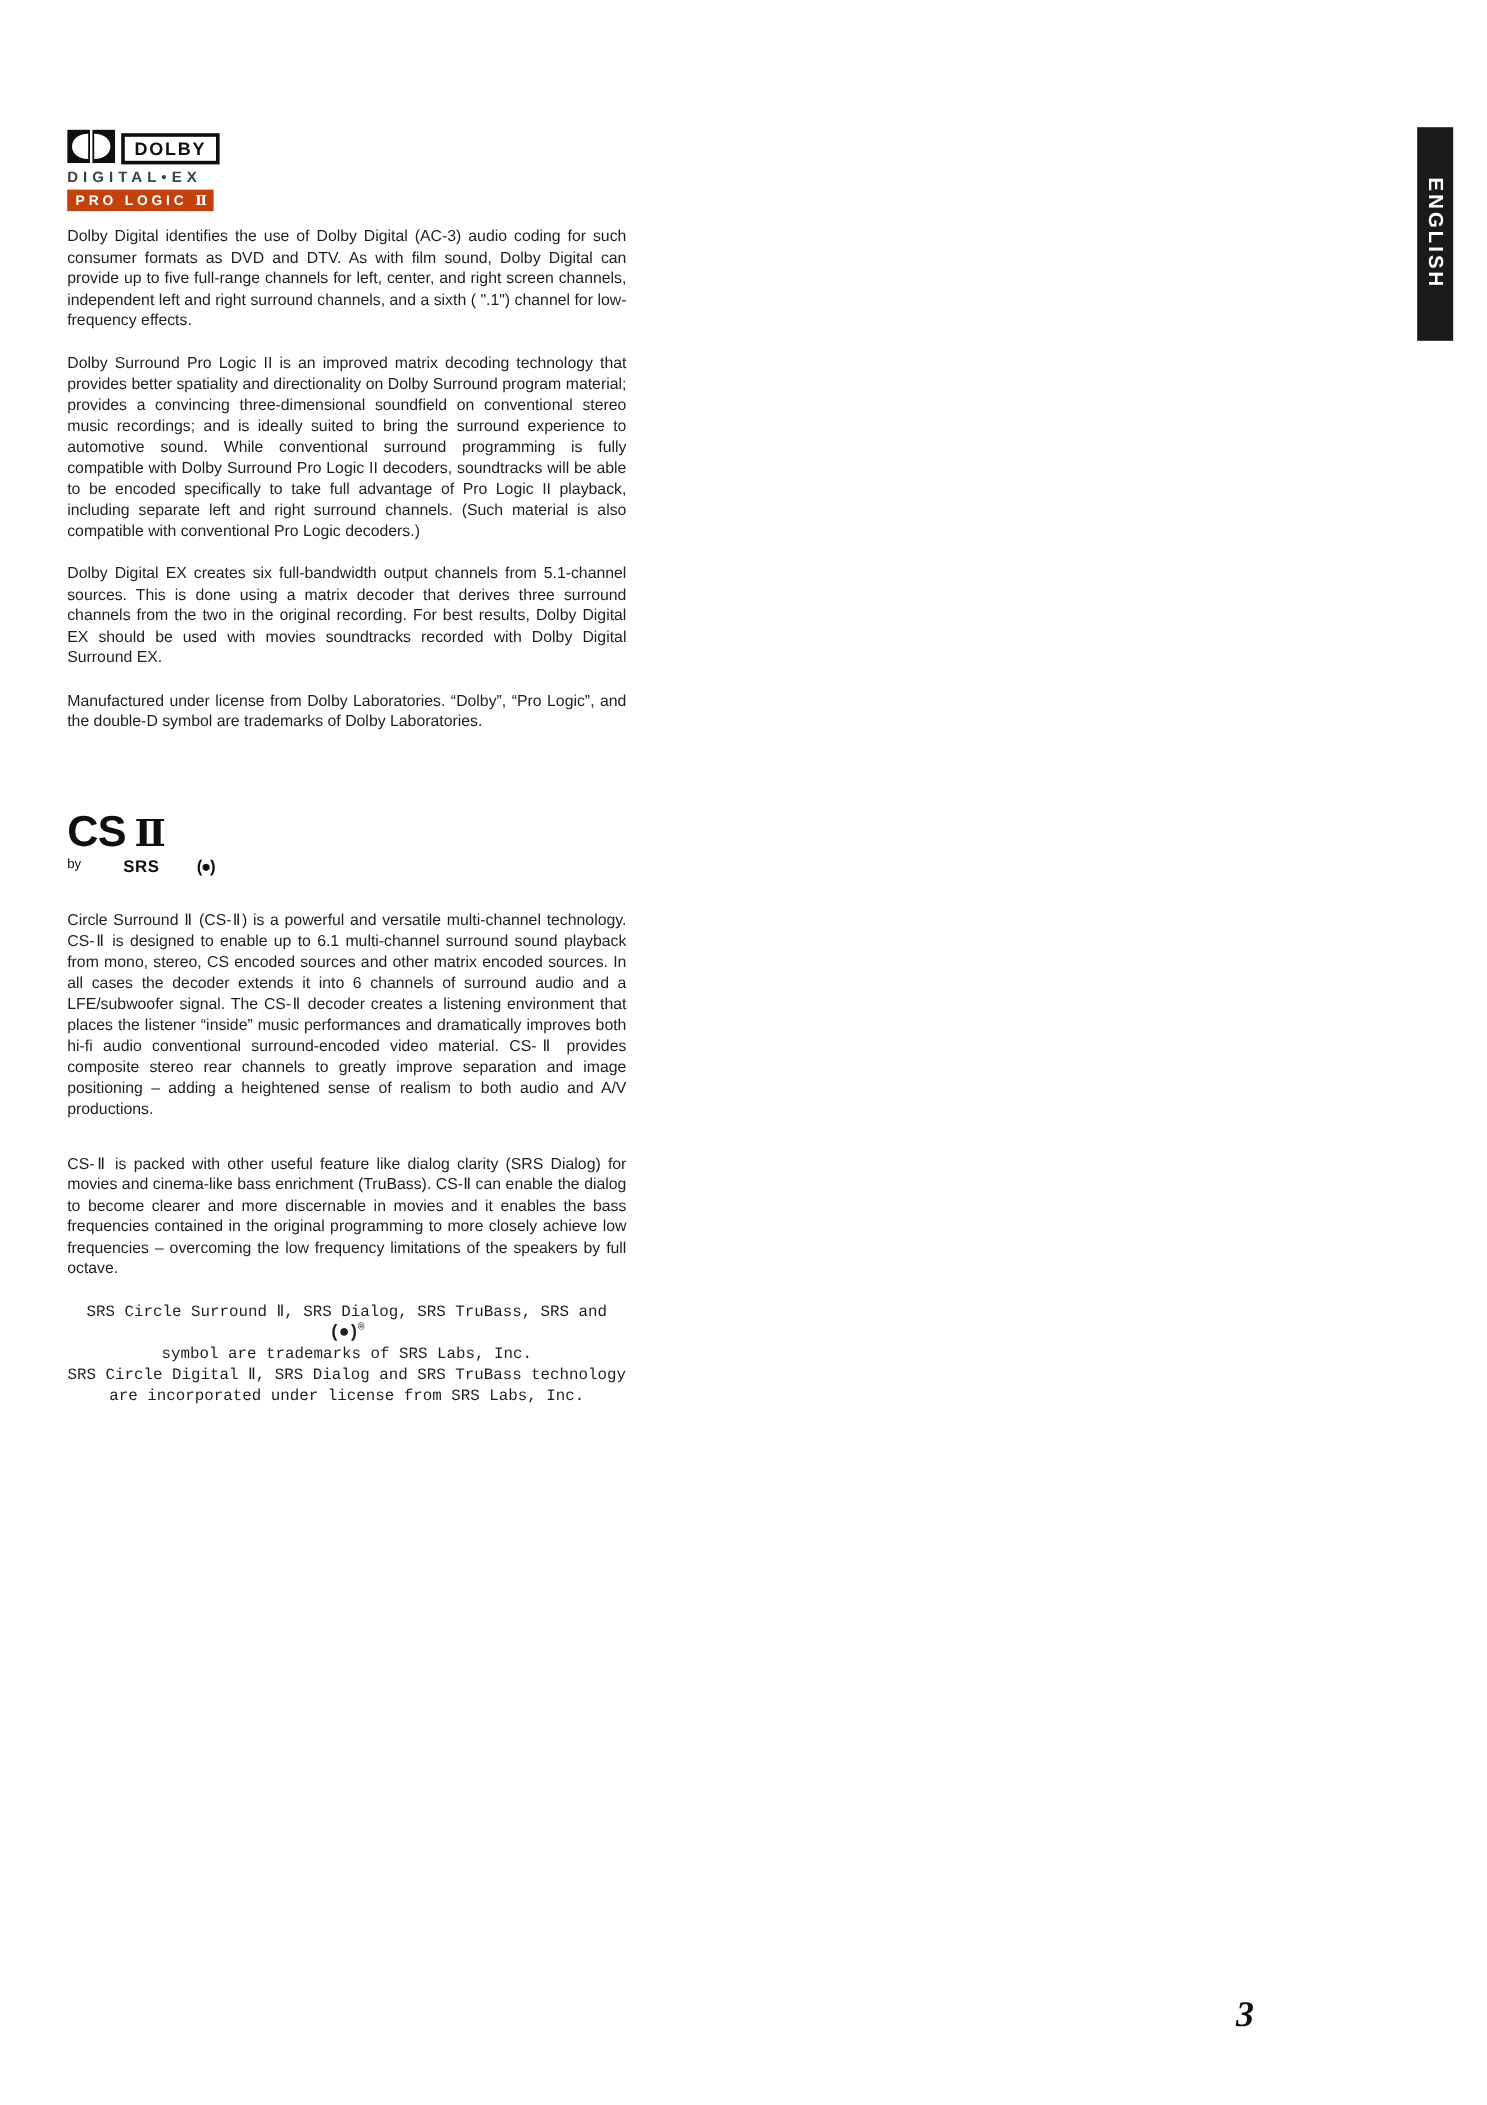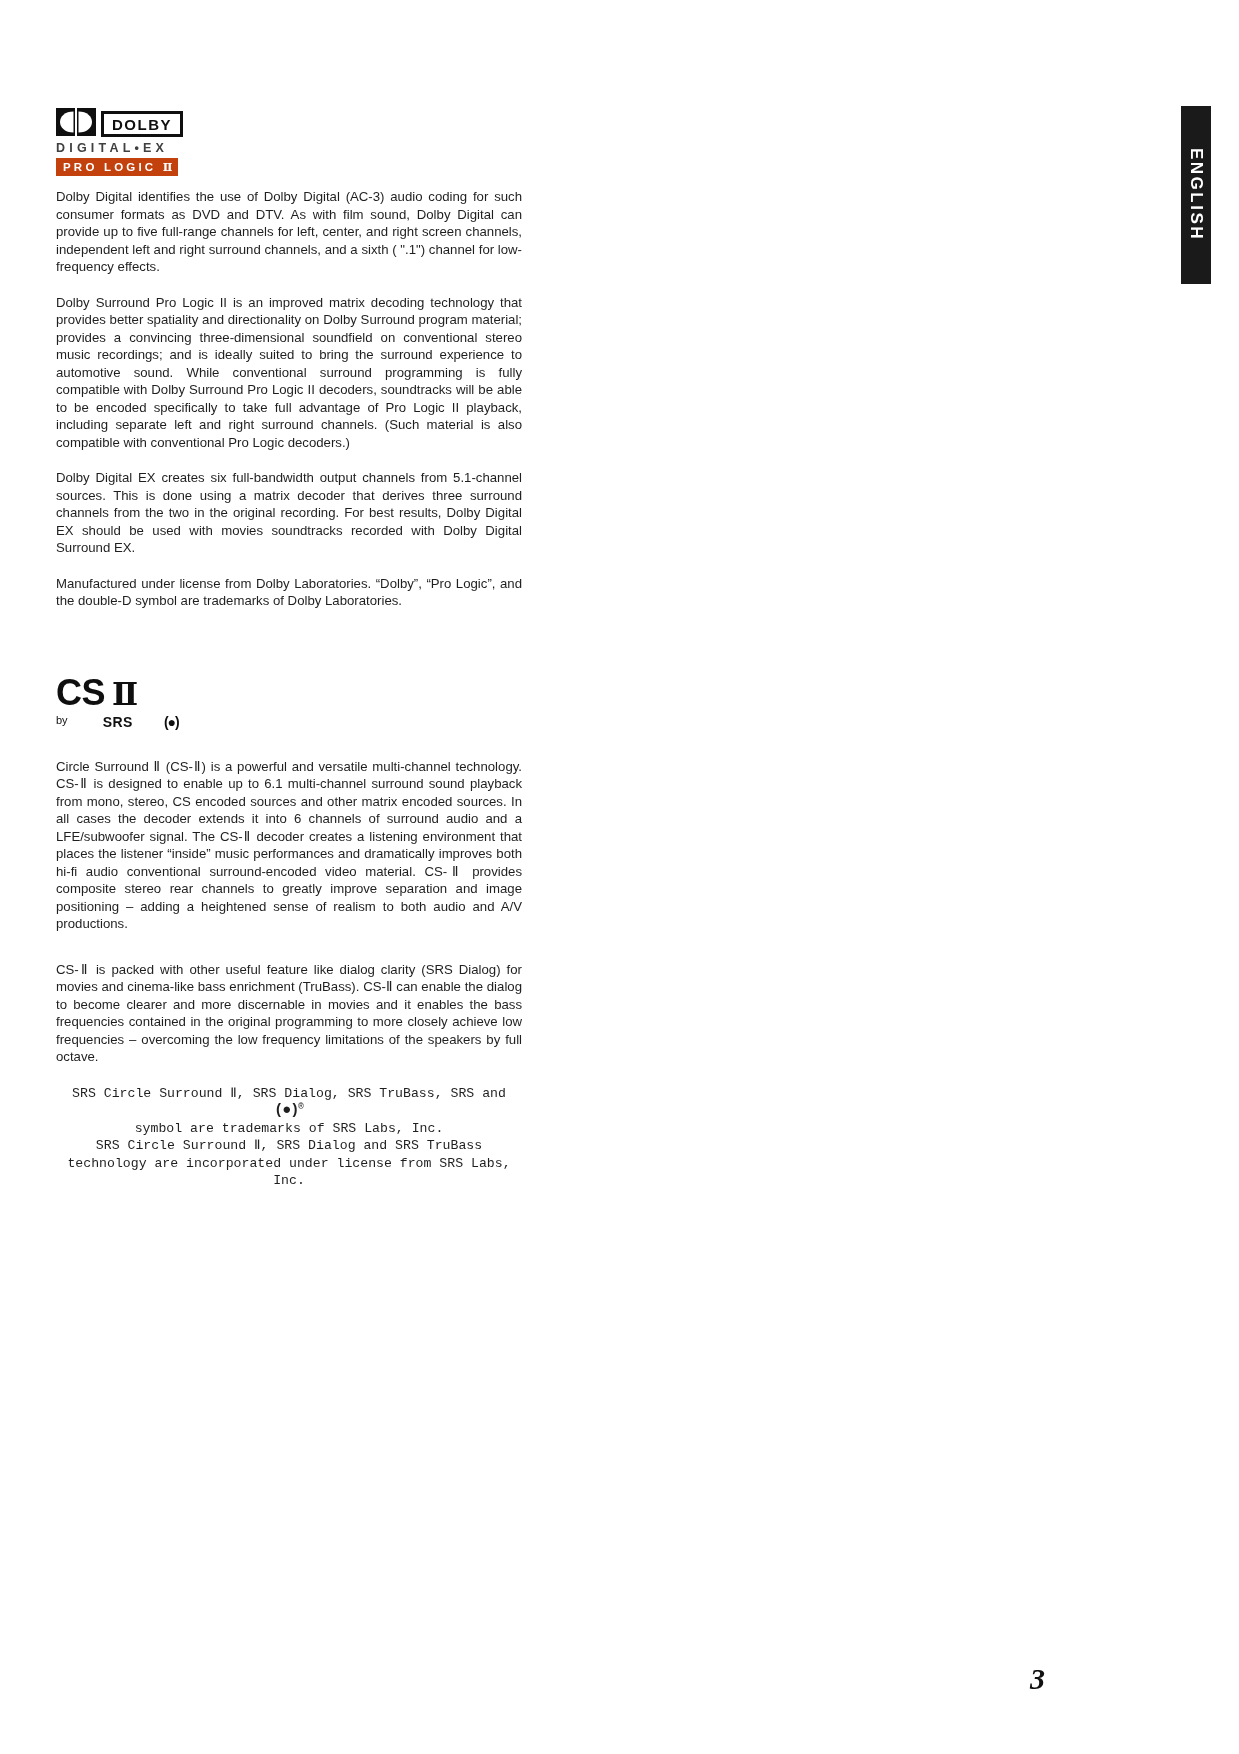--- a/index.html
+++ b/index.html
@@ -175,20 +175,20 @@
         <span class="srs-logo-sym">(●)</span>
       </div>
     </div>
 
     <p class="para nogap">Circle Surround Ⅱ (CS-Ⅱ) is a powerful and versatile multi-channel technology. CS-Ⅱ is designed to enable up to 6.1 multi-channel surround sound playback from mono, stereo, CS encoded sources and other matrix encoded sources. In all cases the decoder extends it into 6 channels of surround audio and a LFE/subwoofer signal. The CS-Ⅱ decoder creates a listening environment that places the listener “inside” music performances and dramatically improves both hi-fi audio conventional surround-encoded video material. CS-Ⅱ provides composite stereo rear channels to greatly improve separation and image positioning – adding a heightened sense of realism to both audio and A/V productions.</p>
     <p class="para nogap">CS-Ⅱ is packed with other useful feature like dialog clarity (SRS Dialog) for movies and cinema-like bass enrichment (TruBass). CS-Ⅱ can enable the dialog to become clearer and more discernable in movies and it enables the bass frequencies contained in the original programming to more closely achieve low frequencies – overcoming the low frequency limitations of the speakers by full octave.</p>
 
     <div class="tm-block">
       <p class="tmline"><span>SRS Circle Surround Ⅱ, SRS Dialog, SRS TruBass, SRS and </span><span class="srs-sym">(●)</span><span class="reg">®</span></p>
       <p class="tmline">symbol are trademarks of SRS Labs, Inc.</p>
-      <p class="tmline">SRS Circle Surround Ⅱ, SRS Dialog and SRS TruBass technology are incorporated under license from SRS Labs, Inc.</p>
+      <p class="tmline">SRS Circle Digital Ⅱ, SRS Dialog and SRS TruBass technology are incorporated under license from SRS Labs, Inc.</p>
     </div>
 
   </div>
 
   <div class="page-number">3</div>
 
 </div>
 
 </body></html>

